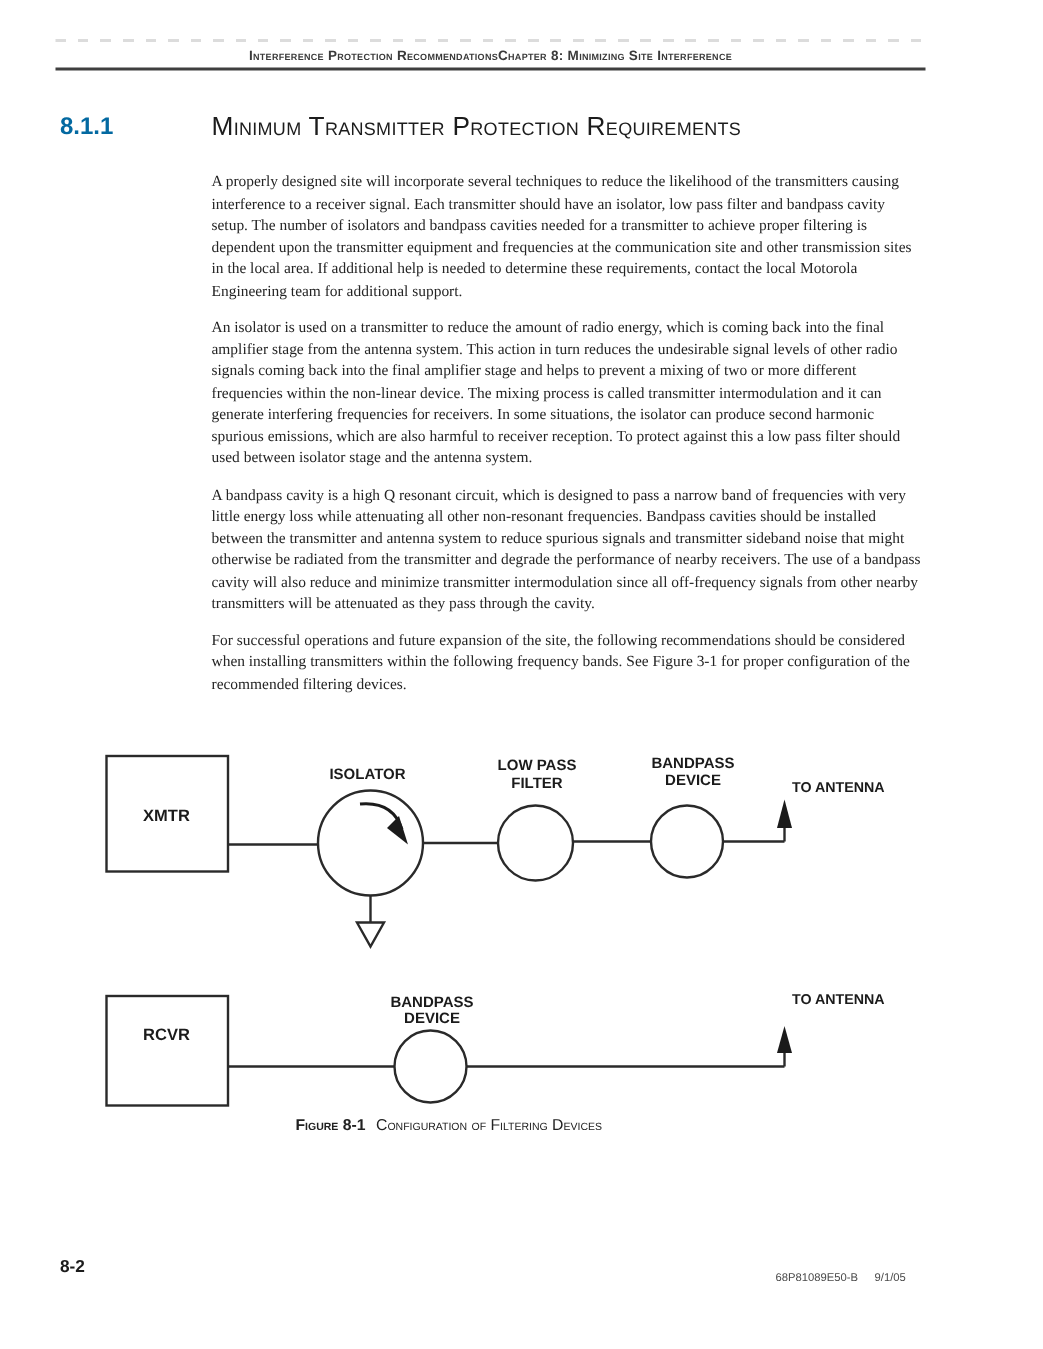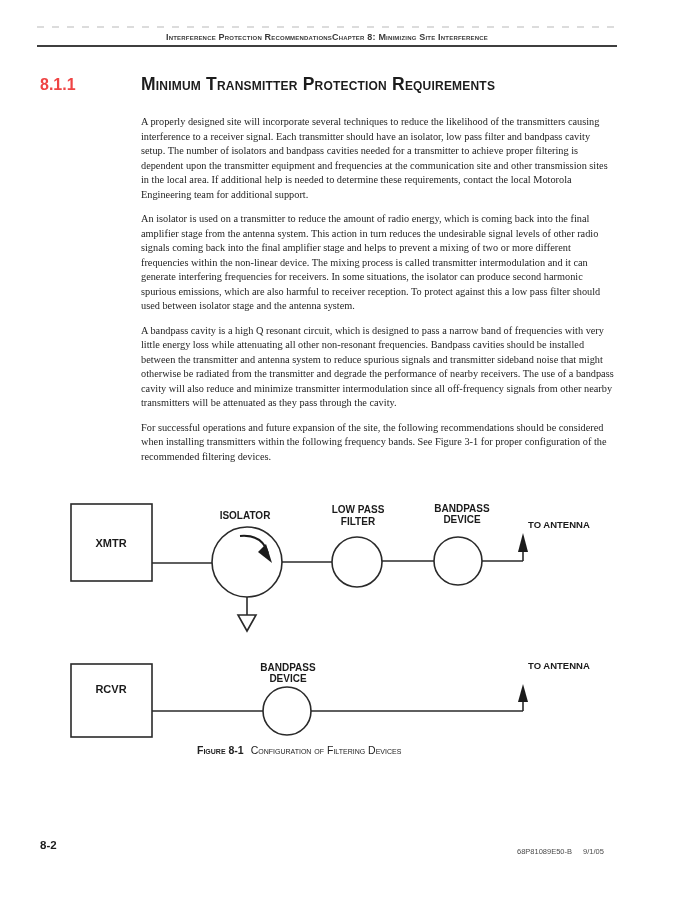--- a/index.html
+++ b/index.html
@@ -19,25 +19,25 @@
     display:flex;justify-content:center;
     font-size:9px;letter-spacing:.2px;color:#3a3a3a;font-weight:bold;
   }
   .header-rule{
     position:absolute;left:37px;top:45px;width:580px;height:2px;background:#3f3f3f;
   }
 
   .section-heading{position:absolute;left:40px;top:76px;width:577px;}
   .section-number{
     position:absolute;left:0;top:0;
-    font-family:"Liberation Sans",sans-serif;font-weight:bold;font-size:16px;color:#ef4444;
+    font-family:"Liberation Sans",sans-serif;font-weight:bold;font-size:16px;color:#0369a1;
   }
   .section-title{
     position:absolute;left:101px;top:-2px;
-    font-family:"Liberation Sans",sans-serif;font-weight:bold;font-size:17.5px;
+    font-family:"Liberation Sans",sans-serif;font-weight:normal;font-size:17.5px;
     font-variant:small-caps;letter-spacing:.2px;color:#1c1c1c;white-space:nowrap;
   }
 
   .body-text{position:absolute;left:141px;top:115px;width:473px;}
   .body-text p{
     margin:0 0 10px 0;font-size:10.3px;line-height:14.5px;color:#242424;text-align:left;
   }
 
   .diagram{position:absolute;left:0;top:495px;}
   .diagram text{

